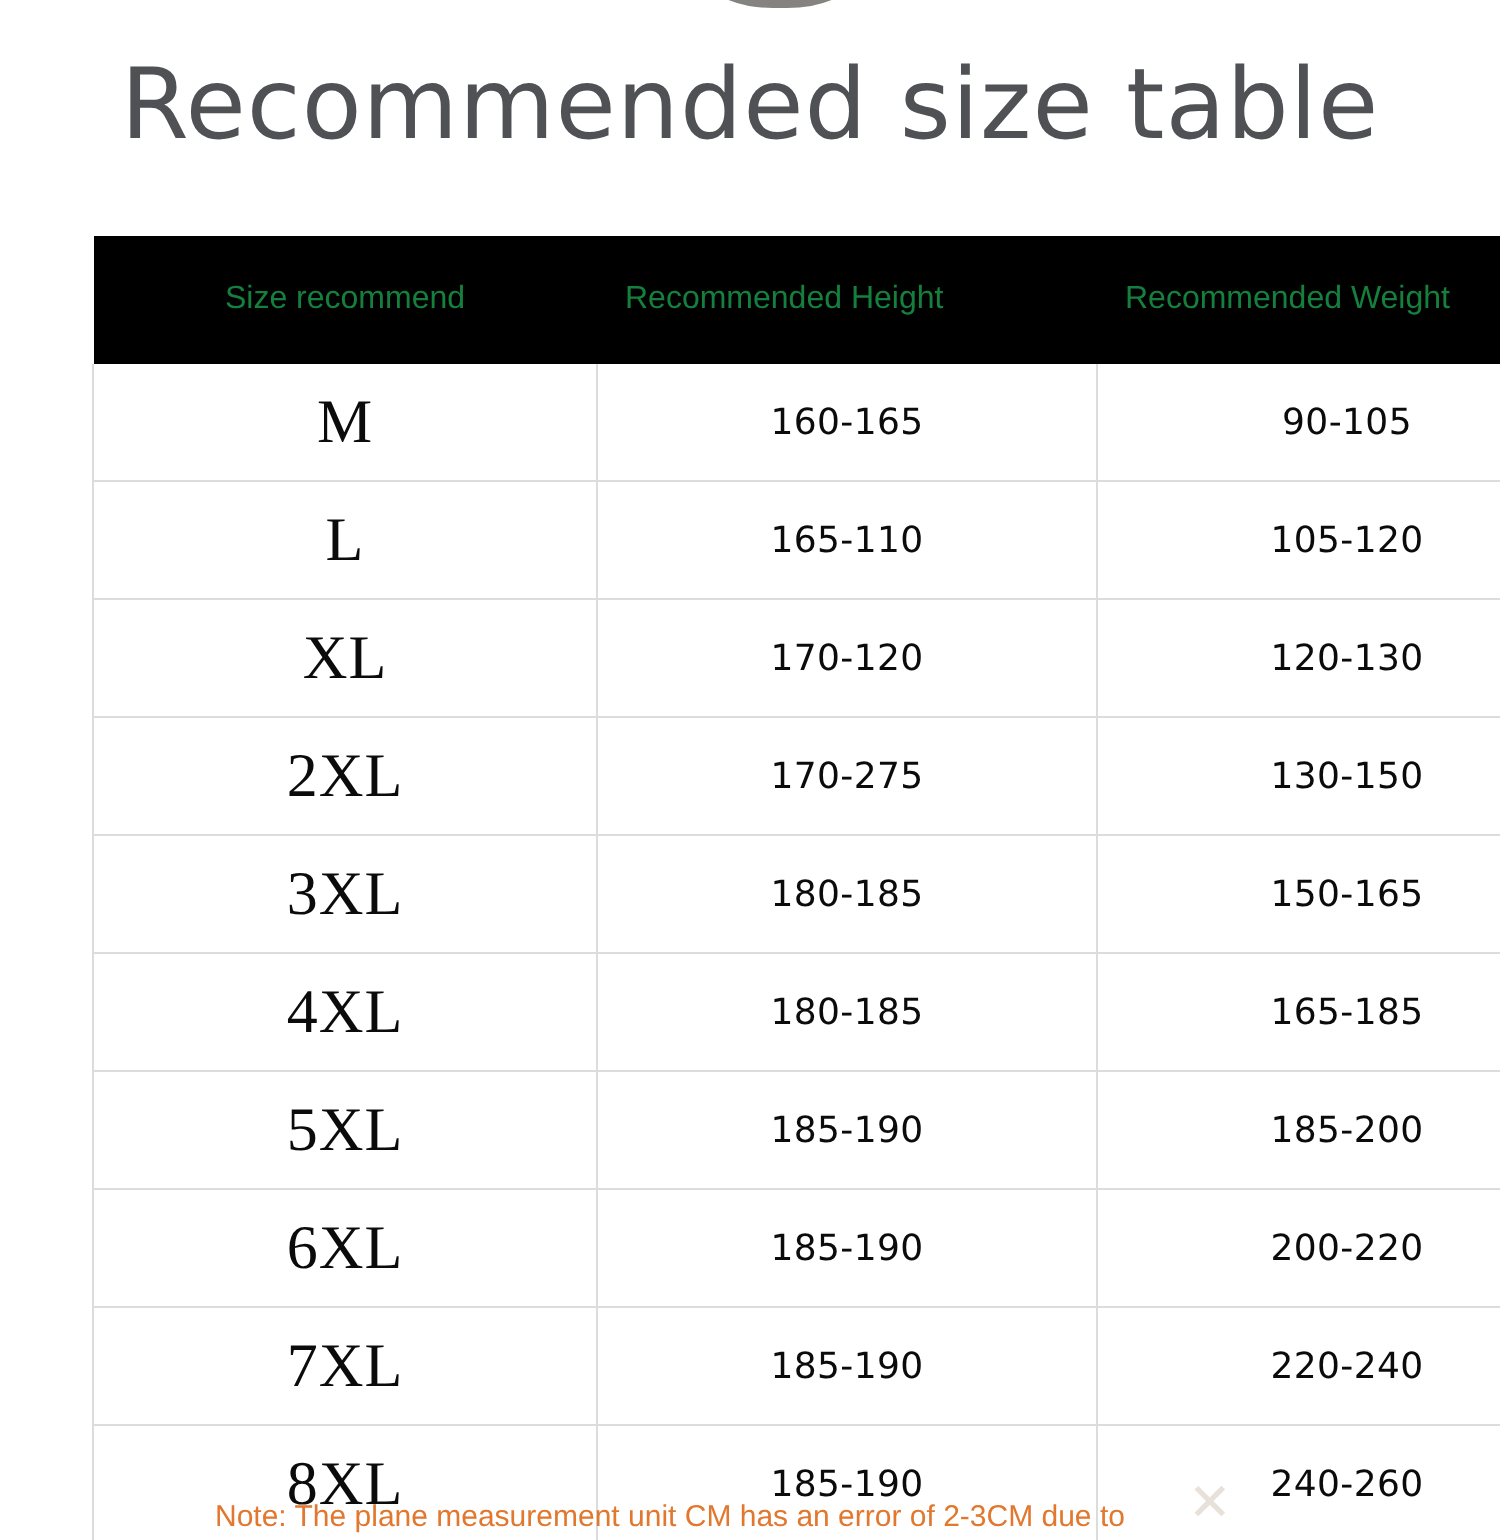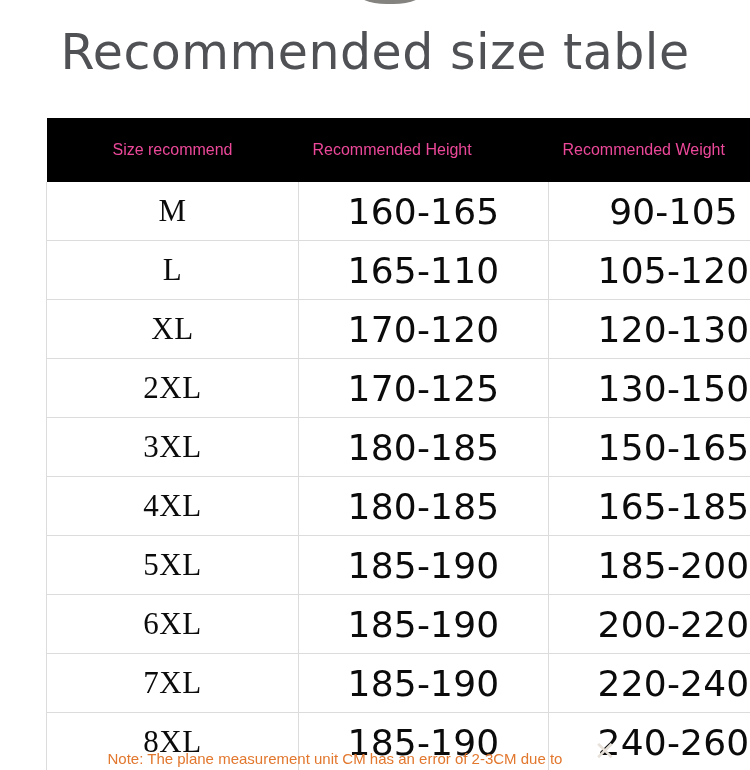--- a/index.html
+++ b/index.html
@@ -49,21 +49,21 @@
     left: 46px;
     width: 668px;
   }
   table.size-table {
     border-collapse: collapse;
     width: 668px;
     table-layout: fixed;
   }
   table.size-table th {
     background: #000000;
-    color: #ec4899;
+    color: #15803d;
     font-family: "Liberation Sans", sans-serif;
     font-weight: 400;
     font-size: 16px;
     height: 64px;
     padding: 0 14px;
     border: none;
     line-height: 1.25;
   }
   table.size-table th.col-size {
     text-align: center;
@@ -88,21 +88,21 @@
   table.size-table tr td:first-child {
     border-left: 1px solid #dcdcdc;
   }
   td.size-cell {
     font-family: "Liberation Serif", serif;
     font-size: 31px;
     letter-spacing: 0.5px;
   }
   td.num-cell {
     font-family: "DejaVu Sans", sans-serif;
-    font-size: 36px;
+    font-size: 18px;
     letter-spacing: 0.2px;
   }
   .note {
     position: absolute;
     top: 750px;
     left: 0;
     width: 675px;
     text-align: center;
     color: #e2772e;
     font-family: "Liberation Sans", sans-serif;
@@ -152,21 +152,21 @@
           <td class="num-cell">165-110</td>
           <td class="num-cell">105-120</td>
         </tr>
         <tr>
           <td class="size-cell">XL</td>
           <td class="num-cell">170-120</td>
           <td class="num-cell">120-130</td>
         </tr>
         <tr>
           <td class="size-cell">2XL</td>
-          <td class="num-cell">170-125</td>
+          <td class="num-cell">170-275</td>
           <td class="num-cell">130-150</td>
         </tr>
         <tr>
           <td class="size-cell">3XL</td>
           <td class="num-cell">180-185</td>
           <td class="num-cell">150-165</td>
         </tr>
         <tr>
           <td class="size-cell">4XL</td>
           <td class="num-cell">180-185</td>

